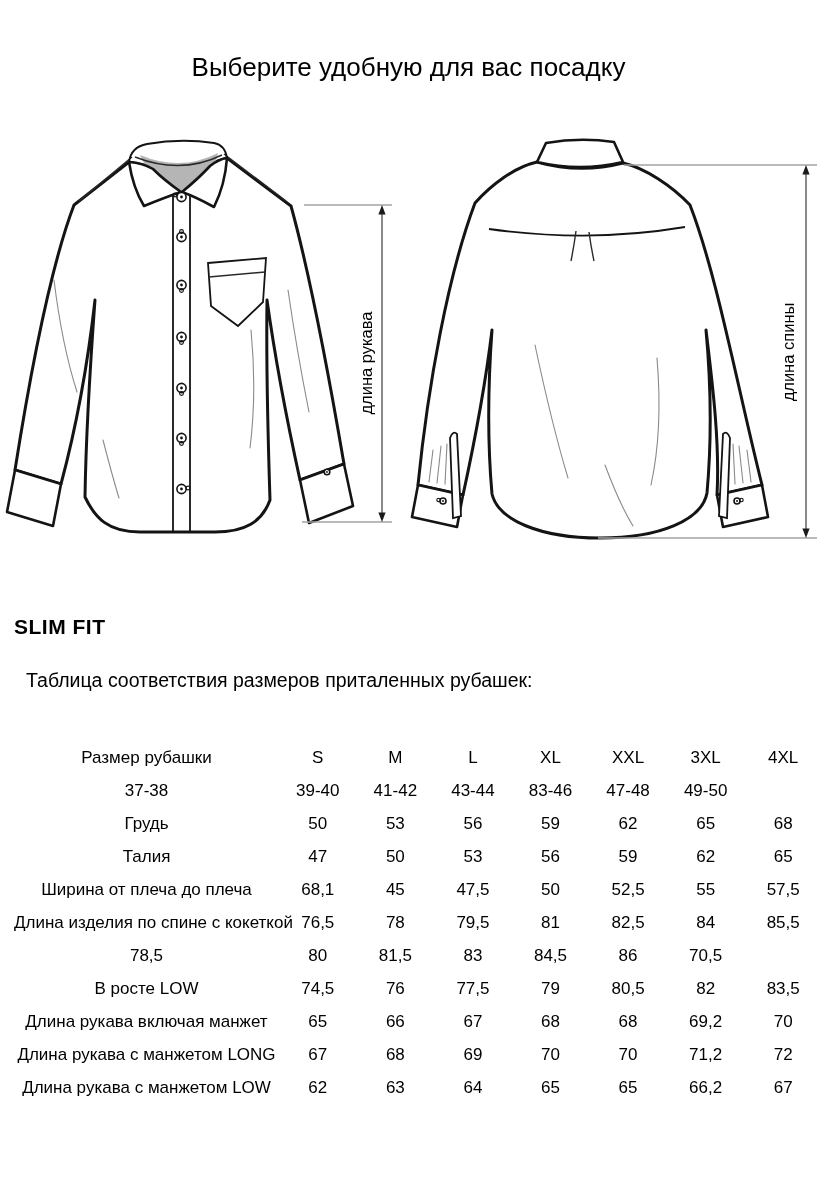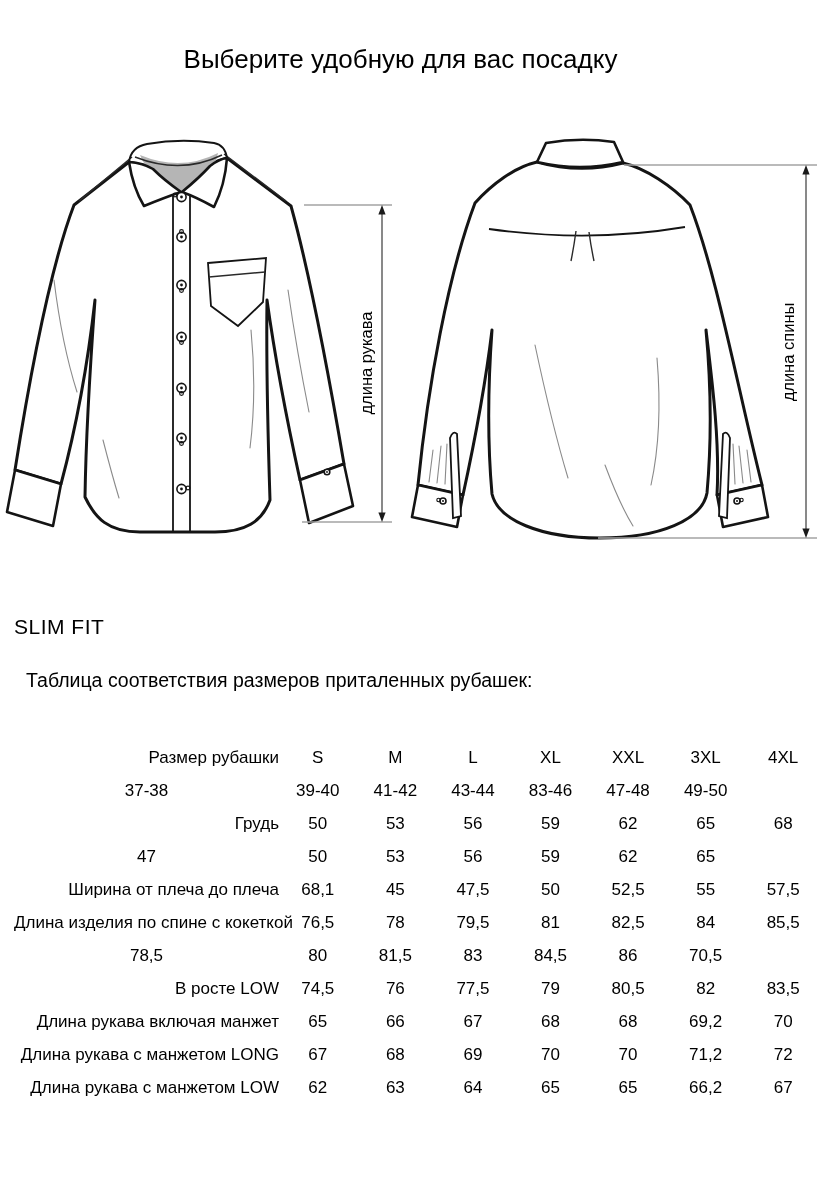--- a/index.html
+++ b/index.html
@@ -2,21 +2,21 @@
 <html><head>
 <meta charset="utf-8">
 <style>
   html,body{margin:0;padding:0;}
   body{
     width:825px;height:1200px;background:#ffffff;position:relative;
     font-family:"Liberation Sans", sans-serif;color:#000;
   }
   .page-title{
     position:absolute;top:44px;left:0;width:801px;text-align:center;
-    font-size:26px;font-weight:400;letter-spacing:0;margin:0;
+    font-size:26px;font-weight:400;letter-spacing:0;margin:8px;
   }
   .illustrations{position:absolute;top:130px;left:0;width:825px;height:420px;}
   svg.shirt{position:absolute;top:0;}
   #front-shirt{left:0;width:400px;height:420px;}
   #back-shirt{left:400px;width:425px;height:420px;}
 
   
   .main  {fill:#ffffff;stroke:#141414;stroke-width:3;stroke-linejoin:round;}
   .main2 {fill:#ffffff;stroke:#141414;stroke-width:2.6;stroke-linejoin:round;}
   .mid   {fill:none;stroke:#141414;stroke-width:1.8;}
@@ -27,35 +27,35 @@
   .btn   {fill:#ffffff;stroke:#141414;stroke-width:1.6;}
   .btn-dot{fill:#141414;stroke:none;}
   .btn-loop{fill:none;stroke:#141414;stroke-width:1.1;}
   .ext   {stroke:#a3a3a3;stroke-width:1.6;}
   .dim   {stroke:#4a4a4a;stroke-width:1.3;}
   .arrow {fill:#1a1a1a;stroke:none;}
   .dimtext{font-family:"Liberation Sans", sans-serif;font-size:16.5px;fill:#000;}
 
   .fit-heading{
     position:absolute;top:615px;left:14px;margin:0;
-    font-size:21px;font-weight:400;letter-spacing:0.5px;
+    font-size:21px;font-weight:700;letter-spacing:0.5px;
   }
   .table-caption{
     position:absolute;top:657px;left:14px;margin:12px;
     font-size:19.5px;font-weight:400;
   }
   .size-table{
     position:absolute;top:741px;left:14px;width:808px;
     font-size:17px;
   }
   .trow{
     display:grid;grid-template-columns:265px repeat(7,1fr);
     height:33px;align-items:center;
   }
-  .tlabel{text-align:right;white-space:nowrap;}
+  .tlabel{text-align:center;white-space:nowrap;}
   .tcell{text-align:center;}
 </style>
 </head>
 <body>
 
 <h1 class="page-title">Выберите удобную для вас посадку</h1>
 
 <div class="illustrations">
 
   <svg id="front-shirt" class="shirt" viewBox="0 0 400 420">
@@ -217,20 +217,21 @@
       <div class="tlabel">Грудь</div>
       <div class="tcell">50</div>
       <div class="tcell">53</div>
       <div class="tcell">56</div>
       <div class="tcell">59</div>
       <div class="tcell">62</div>
       <div class="tcell">65</div>
       <div class="tcell">68</div>
     </div>
     <div class="trow">
+      <div class="tlabel">Талия</div>
       <div class="tcell">47</div>
       <div class="tcell">50</div>
       <div class="tcell">53</div>
       <div class="tcell">56</div>
       <div class="tcell">59</div>
       <div class="tcell">62</div>
       <div class="tcell">65</div>
     </div>
     <div class="trow">
       <div class="tlabel">Ширина от плеча до плеча</div>

